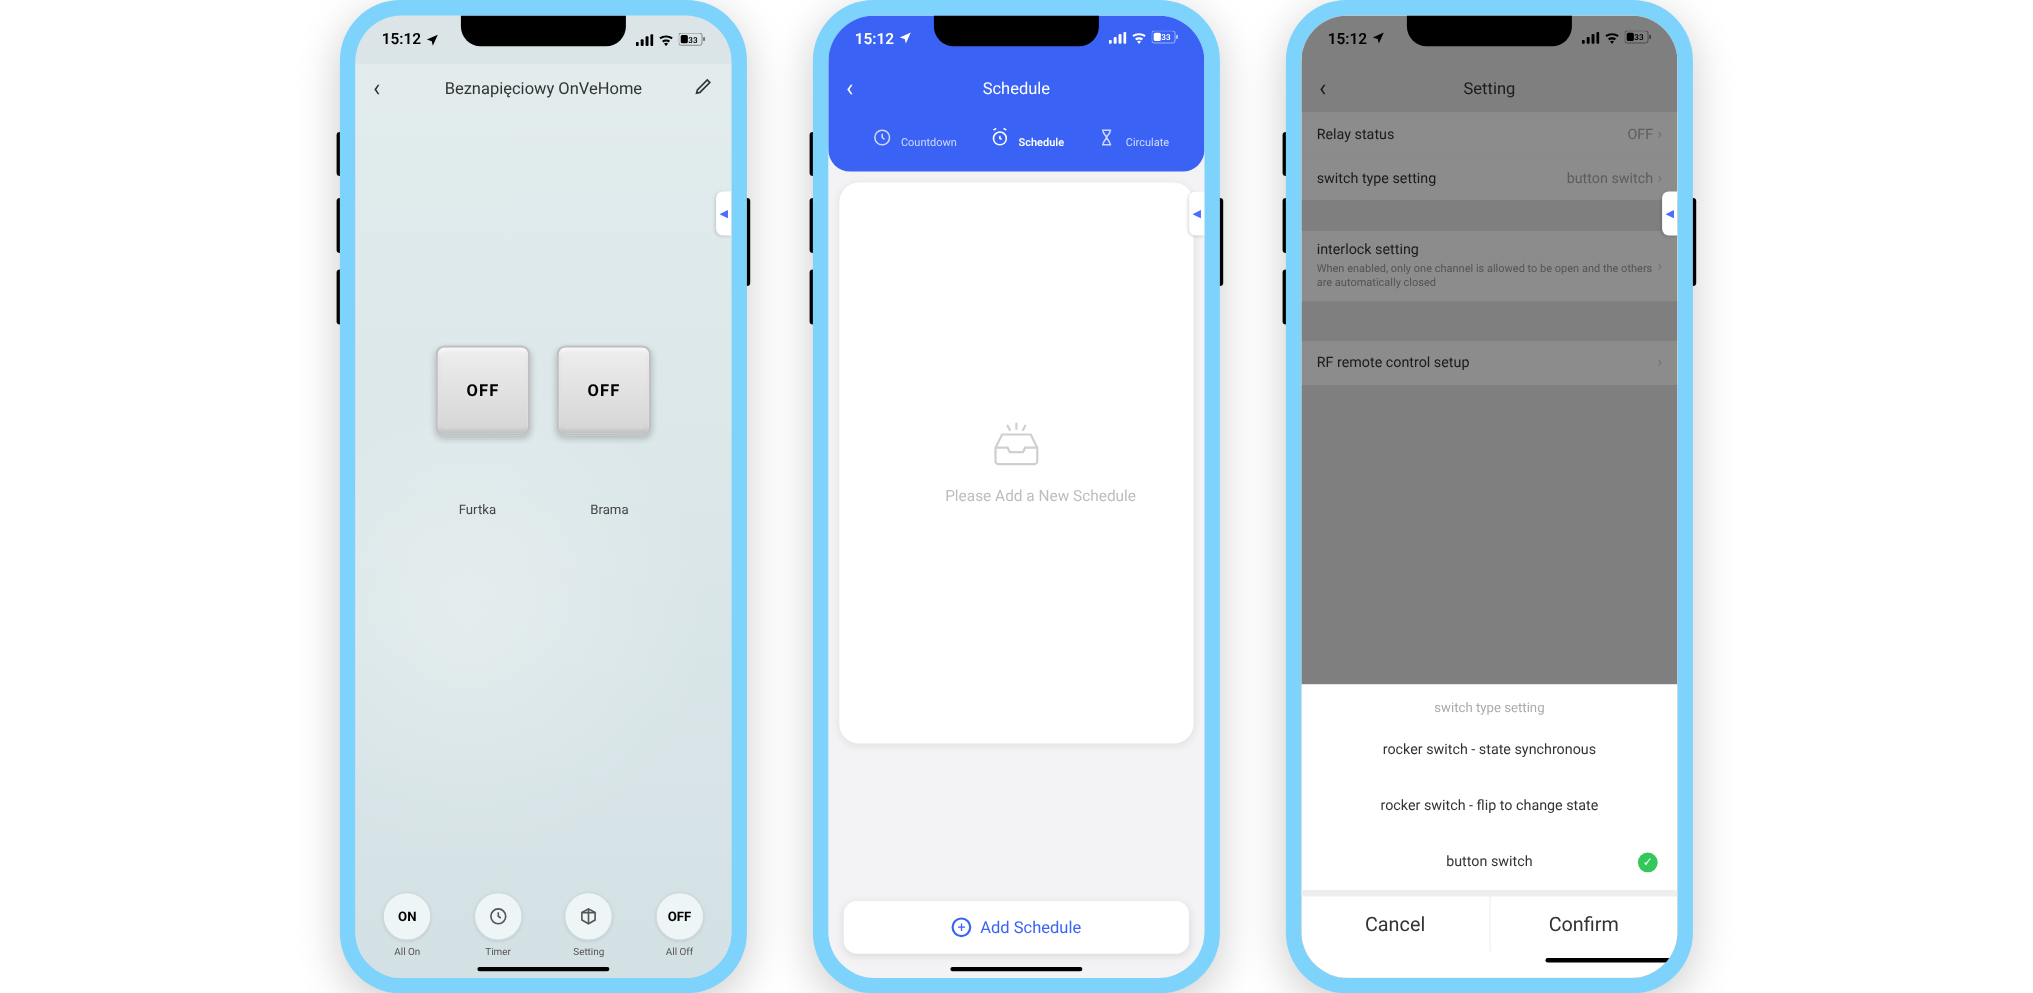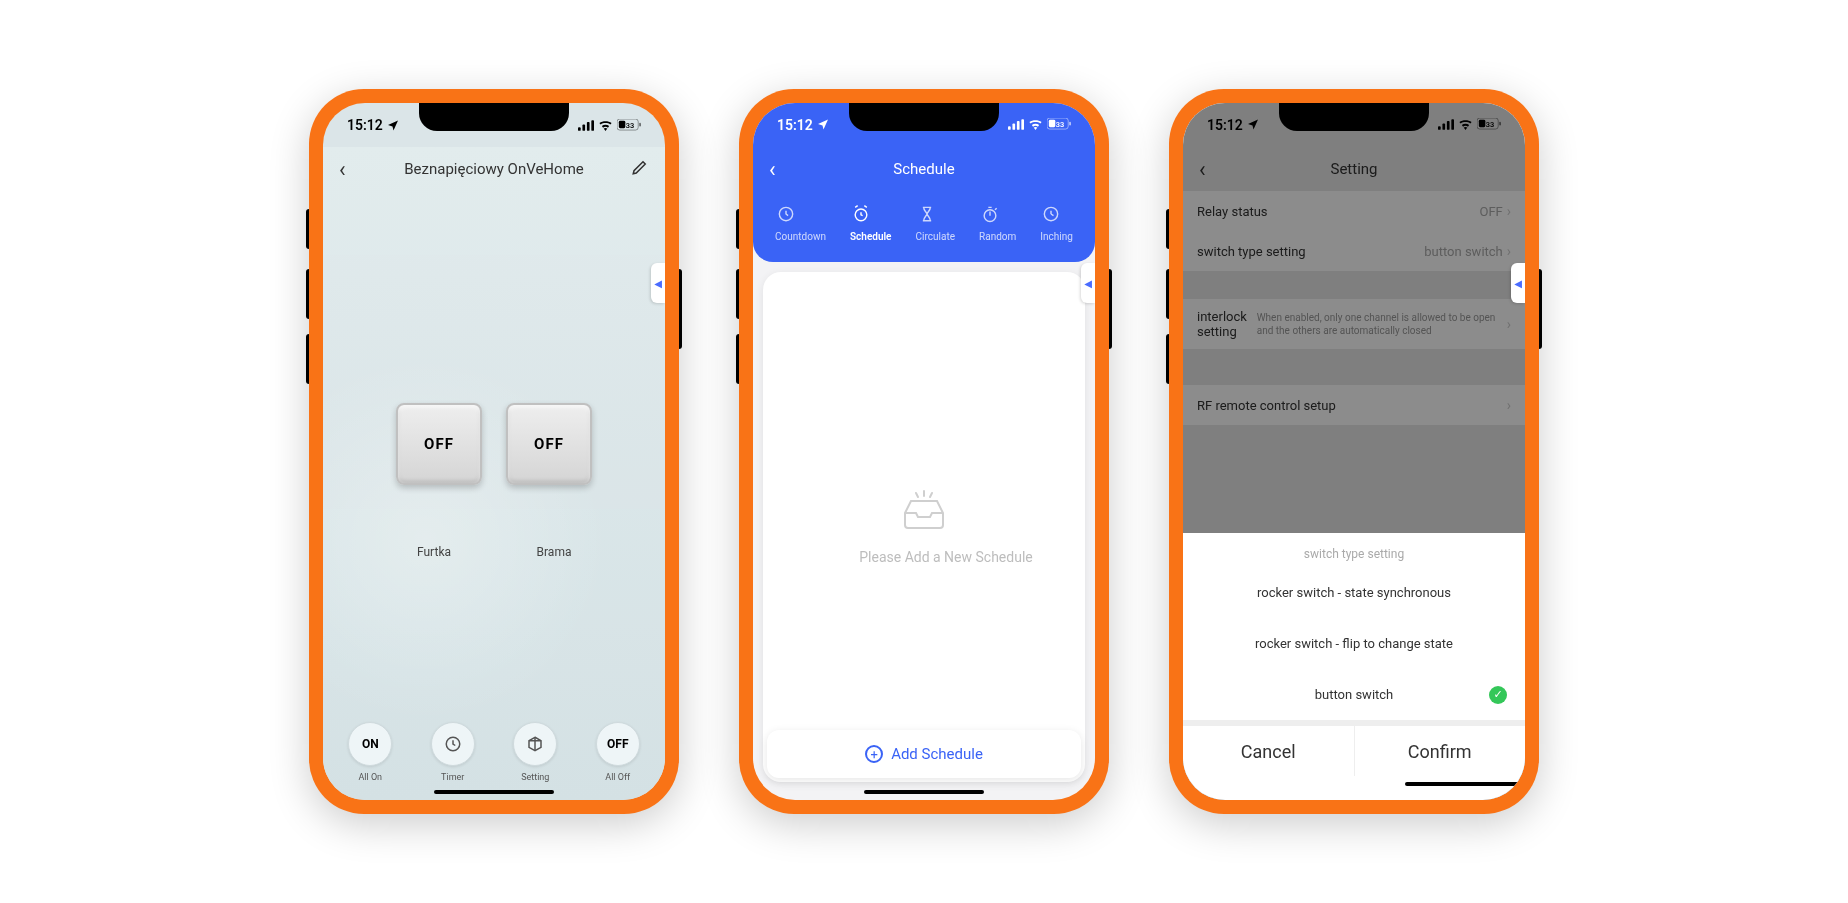--- a/index.html
+++ b/index.html
@@ -8,22 +8,22 @@
     background: #fff;
     display: flex;
     justify-content: center;
     align-items: center;
     gap: 60px;
     min-height: 903px;
     width: 1848px;
   }
   .phone {
     width: 370px;
-    height: 725px;
-    background: #f97316;
+    height: 903px;
+    background: #7dd3fc;
     border-radius: 55px;
     padding: 14px;
     box-shadow: 0 10px 40px rgba(0,0,0,.2);
     position: relative;
   }
   .phone::before {
     content: "";
     position: absolute;
     left: -3px; top: 120px;
     width: 3px; height: 40px;
@@ -217,26 +217,26 @@
   .s2-hdr-wrap .status-bar { color: #fff; }
   .s2-hdr-wrap .hdr { color: #fff; }
   .s2-hdr-wrap .back-chevron { color: #fff; }
   .sched-tabs {
     display: flex;
     justify-content: space-around;
     padding: 12px 10px 0;
   }
   .sched-tab {
     display: flex;
-    flex-direction: column;
-    align-items: flex-start;
+    align-items: flex-end;
     gap: 6px;
     opacity: .75;
     cursor: pointer;
     font-size: 10px;
+    margin-left: 28px;
   }
   .sched-tab.active { opacity: 1; font-weight: 600; }
   .sched-tab-icon {
     width: 22px;
     height: 22px;
     display: flex;
     align-items: center;
     justify-content: center;
   }
   .s2-body {
@@ -297,21 +297,21 @@
     background: #fff;
     min-height: 40px;
     padding: 10px 14px;
     display: flex;
     align-items: center;
     justify-content: space-between;
     font-size: 13px;
     color: #333;
     margin-bottom: 8px;
   }
-  .setting-row.stacked { align-items: center; gap: 3px; }
+  .setting-row.stacked { flex-direction: column; align-items: flex-start; gap: 3px; }
   .setting-row .sub { font-size: 10px; color: #999; line-height: 1.3; }
   .setting-row .val { color: #aaa; font-size: 13px; display: flex; align-items: center; gap: 4px; }
   .chev { color: #ccc; font-size: 14px; }
   .group-gap { height: 28px; }
   .sheet {
     position: absolute;
     left: 0; right: 0; bottom: 0;
     background: #fff;
     border-radius: 0;
     z-index: 60;

